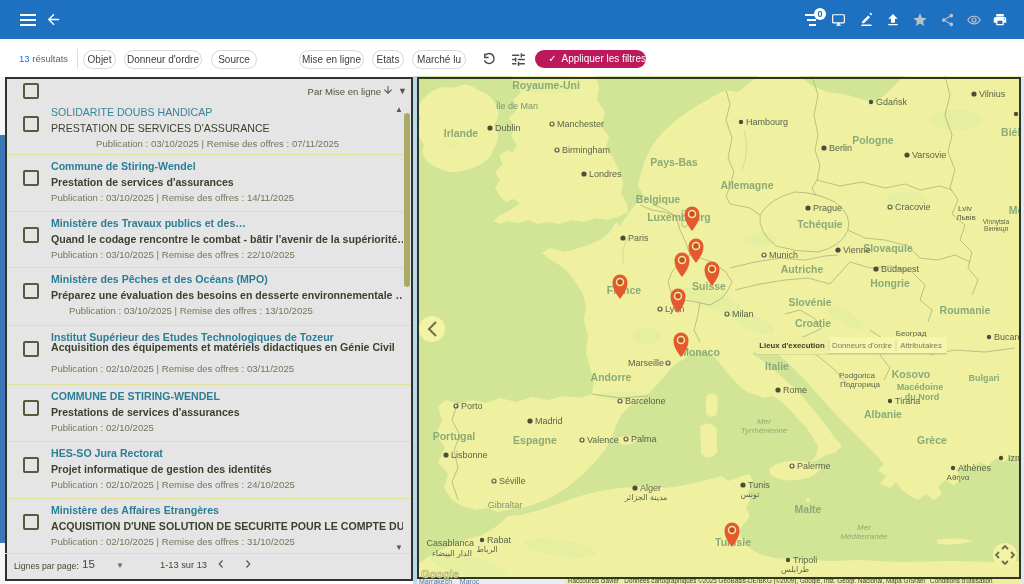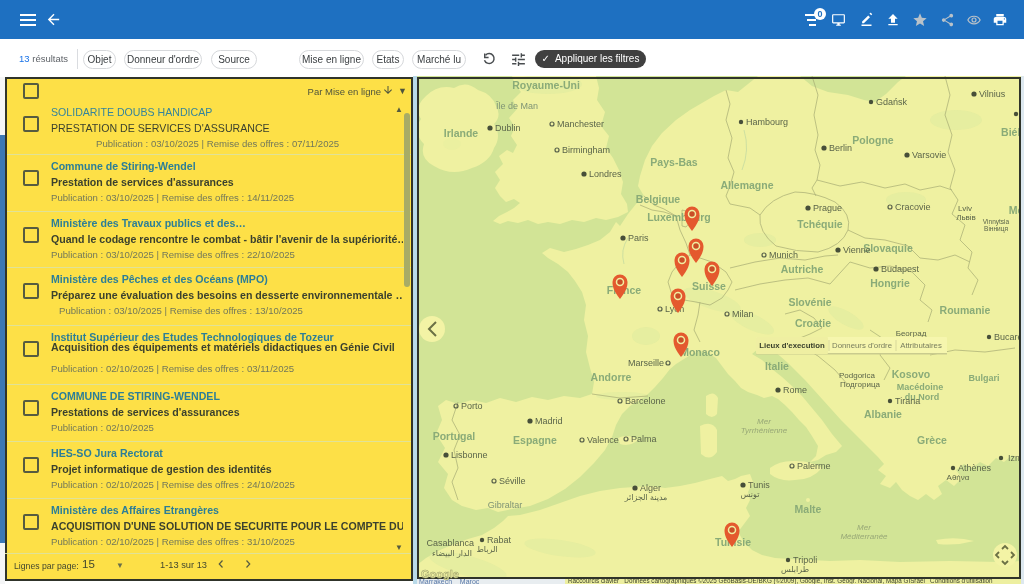--- a/index.html
+++ b/index.html
@@ -5,25 +5,25 @@
 *{margin:0;padding:0;box-sizing:border-box;}
 html,body{width:1024px;height:584px;overflow:hidden;background:#fff;}
 body{font-family:"Liberation Sans",sans-serif;position:relative;}
 .abs{position:absolute;}
 
 #topbar{left:0;top:0;width:1024px;height:39px;background:#1e70c1;}
 #title{position:absolute;left:84px;top:0;height:39px;line-height:39px;color:#fff;font-size:13px;font-weight:bold;letter-spacing:-0.1px;}
 
 #filterbar{left:0;top:39px;width:1024px;height:37px;background:#fff;}
 .chip{position:absolute;top:11px;height:19px;border:1px solid #d6d8db;border-radius:10px;font-size:10px;color:#3c4043;line-height:17px;text-align:center;background:#fff;overflow:hidden;}
-#applybtn{position:absolute;left:535px;top:11px;width:111px;height:18px;border-radius:9px;background:#404040;color:#fff;font-size:10px;line-height:18px;text-align:center;}
+#applybtn{position:absolute;left:535px;top:11px;width:111px;height:18px;border-radius:9px;background:#be185d;color:#fff;font-size:10px;line-height:18px;text-align:right;}
 
 #leftsb-track{left:0;top:77px;width:5px;height:507px;background:#f4f5f6;}
 #leftsb-thumb{left:0;top:135px;width:5px;height:408px;background:#3c78b5;}
-#listpanel{left:5px;top:77px;width:408px;height:504px;background:#fde047;border:2px solid #30342a;}
+#listpanel{left:5px;top:77px;width:408px;height:504px;background:#e5e5e5;border:2px solid #30342a;}
 .item-title{color:#2c7e97;font-size:10.6px;}
 .item-obj{color:#3b412e;font-size:10.6px;}
 .item-pub{color:#72785a;font-size:9.6px;}
 .cb{position:absolute;left:16px;width:16px;height:16px;border:2px solid #565b40;border-radius:2px;}
 .divider{position:absolute;left:0;width:404px;height:1px;background:#e0e297;}
 </style>
 </head>
 <body>
 <div class="abs" id="topbar">
   <svg class="abs" style="left:20px;top:12px" width="16" height="16" viewBox="0 0 16 16">
@@ -116,21 +116,21 @@
       <div class="abs item-pub" style="left:44px;top:113px;width:352px;white-space:nowrap;overflow:hidden;">Publication : 03/10/2025 | Remise des offres : 14/11/2025</div>
       <div class="divider" style="top:131.5px"></div>
       <div class="cb" style="top:148px"></div>
       <div class="abs item-title" style="left:44px;top:138px;width:352px;white-space:nowrap;overflow:hidden;font-weight:bold;">Ministère des Travaux publics et des…</div>
       <div class="abs item-obj" style="left:44px;top:154px;width:352px;white-space:nowrap;overflow:hidden;font-weight:bold;">Quand le codage rencontre le combat - bâtir l'avenir de la supériorité…</div>
       <div class="abs item-pub" style="left:44px;top:170px;width:352px;white-space:nowrap;overflow:hidden;">Publication : 03/10/2025 | Remise des offres : 22/10/2025</div>
       <div class="divider" style="top:187.5px"></div>
       <div class="cb" style="top:204px"></div>
       <div class="abs item-title" style="left:44px;top:194px;width:352px;white-space:nowrap;overflow:hidden;font-weight:bold;">Ministère des Pêches et des Océans (MPO)</div>
       <div class="abs item-obj" style="left:44px;top:210px;width:352px;white-space:nowrap;overflow:hidden;font-weight:bold;">Préparez une évaluation des besoins en desserte environnementale …</div>
-      <div class="abs item-pub" style="left:52px;top:226px;width:352px;white-space:nowrap;overflow:hidden;">Publication : 03/10/2025 | Remise des offres : 13/10/2025</div>
+      <div class="abs item-pub" style="left:62px;top:226px;width:352px;white-space:nowrap;overflow:hidden;">Publication : 03/10/2025 | Remise des offres : 13/10/2025</div>
       <div class="divider" style="top:245.5px"></div>
       <div class="cb" style="top:262px"></div>
       <div class="abs item-title" style="left:44px;top:252px;width:352px;white-space:nowrap;overflow:hidden;font-weight:bold;">Institut Supérieur des Etudes Technologiques de Tozeur</div>
       <div class="abs item-obj" style="left:44px;top:262px;width:352px;white-space:nowrap;overflow:hidden;font-weight:bold;">Acquisition des équipements et matériels didactiques en Génie Civil</div>
       <div class="abs item-pub" style="left:44px;top:284px;width:352px;white-space:nowrap;overflow:hidden;">Publication : 02/10/2025 | Remise des offres : 03/11/2025</div>
       <div class="divider" style="top:304.5px"></div>
       <div class="cb" style="top:321px"></div>
       <div class="abs item-title" style="left:44px;top:311px;width:352px;white-space:nowrap;overflow:hidden;font-weight:bold;">COMMUNE DE STIRING-WENDEL</div>
       <div class="abs item-obj" style="left:44px;top:327px;width:352px;white-space:nowrap;overflow:hidden;font-weight:bold;">Prestations de services d'assurances</div>
       <div class="abs item-pub" style="left:44px;top:343px;width:352px;white-space:nowrap;overflow:hidden;">Publication : 02/10/2025</div>

